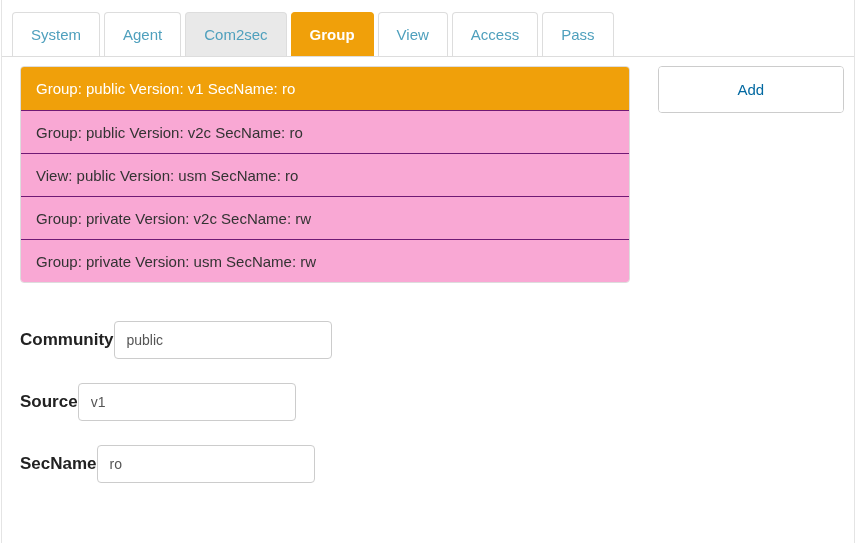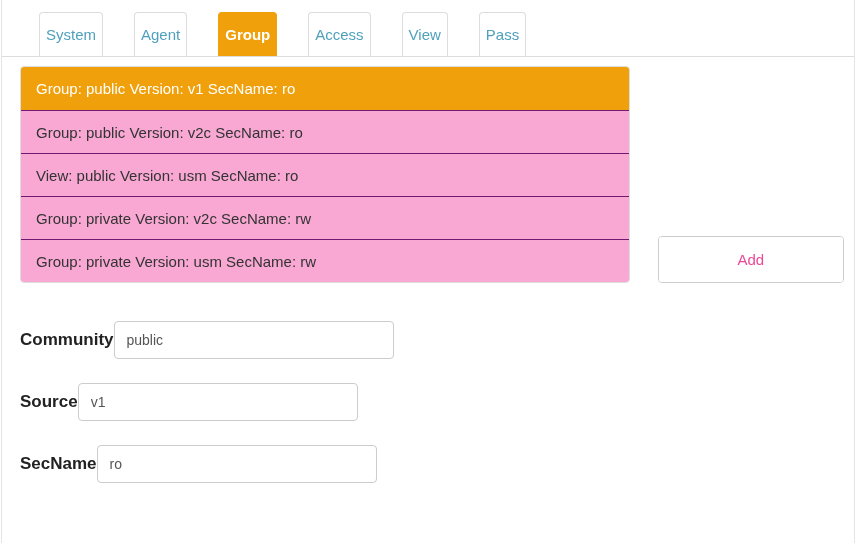--- a/index.html
+++ b/index.html
@@ -17,42 +17,41 @@
   }
   
   .tabbar {
     display: flex; gap: 4px;
     padding: 12px 0 0 10px;
     border-bottom: 1px solid #ddd;
   }
   .tab {
     height: 44px;
     display: flex; align-items: center;
-    padding: 0 6px;
+    padding: 0 18px;
     background: #fff;
     border: 1px solid #ddd;
     border-bottom: none;
     border-radius: 4px 4px 0 0;
     font-size: 15px;
     color: #4fa0bd;
     cursor: pointer;
     white-space: nowrap;
-    margin-left: 27px;
   }
   .tab.hovered { background: #e9e9e9; border-color: #ddd; }
   .tab.active {
     background: #f0a00a;
     border-color: #f0a00a;
     color: #ffffff;
     font-weight: bold;
     text-align: right;
   }
   
   .content { padding: 9px 10px 0 18px; }
-  .top-row { display: flex; align-items: flex-end; }
+  .top-row { display: flex; align-items: flex-start; }
   .group-list {
     width: 612px;
     border: 1px solid #ddd;
     border-radius: 4px;
     background: #fff;
   }
   .list-item {
     height: 43px;
     display: flex; align-items: center;
     padding-left: 15px;
@@ -73,63 +72,64 @@
     width: 187px;
     margin-left: 28px;
     border: 1px solid #ccc;
     border-radius: 4px;
     overflow: hidden;
     background: #fff;
   }
   .btn {
     width: 100%; height: 45px;
     display: flex; align-items: center; justify-content: center;
-    font-size: 15px; color: #ec4899;
+    font-size: 15px; color: #0369a1;
     background: #fff;
     border: none;
     cursor: pointer;
     font-family: "Liberation Sans", sans-serif;
   }
   .btn + .btn { border-top: 1px solid #ccc; }
   
   .form { margin-top: 38px; }
   .form-row {
     display: flex; align-items: center; justify-content: flex-start;
     padding-right: 3px;
     margin-bottom: 24px;
     height: 38px;
   }
   .form-label {
     font-size: 17px;
     font-weight: bold;
     color: #222;
   }
   .form-input {
-    width: 280px; height: 38px;
+    width: 218px; height: 38px;
     border: 1px solid #ccc;
     border-radius: 4px;
     padding: 0 12px;
     font-size: 14px;
     color: #555;
     font-family: "Liberation Sans", sans-serif;
     outline: none;
     background: #fff;
   }
 </style>
 </head>
 <body>
 
 <div class="panel">
 
   <div class="tabbar">
     <div class="tab">System</div>
     <div class="tab">Agent</div>
+    <div class="tab hovered">Com2sec</div>
     <div class="tab active">Group</div>
+    <div class="tab">View</div>
     <div class="tab">Access</div>
-    <div class="tab">View</div>
     <div class="tab">Pass</div>
   </div>
 
   <div class="content">
 
     <div class="top-row">
       <div class="group-list">
         <div class="list-item selected">Group: public Version: v1 SecName: ro</div>
         <div class="list-item">Group: public Version: v2c SecName: ro</div>
         <div class="list-item">View: public Version: usm SecName: ro</div>

